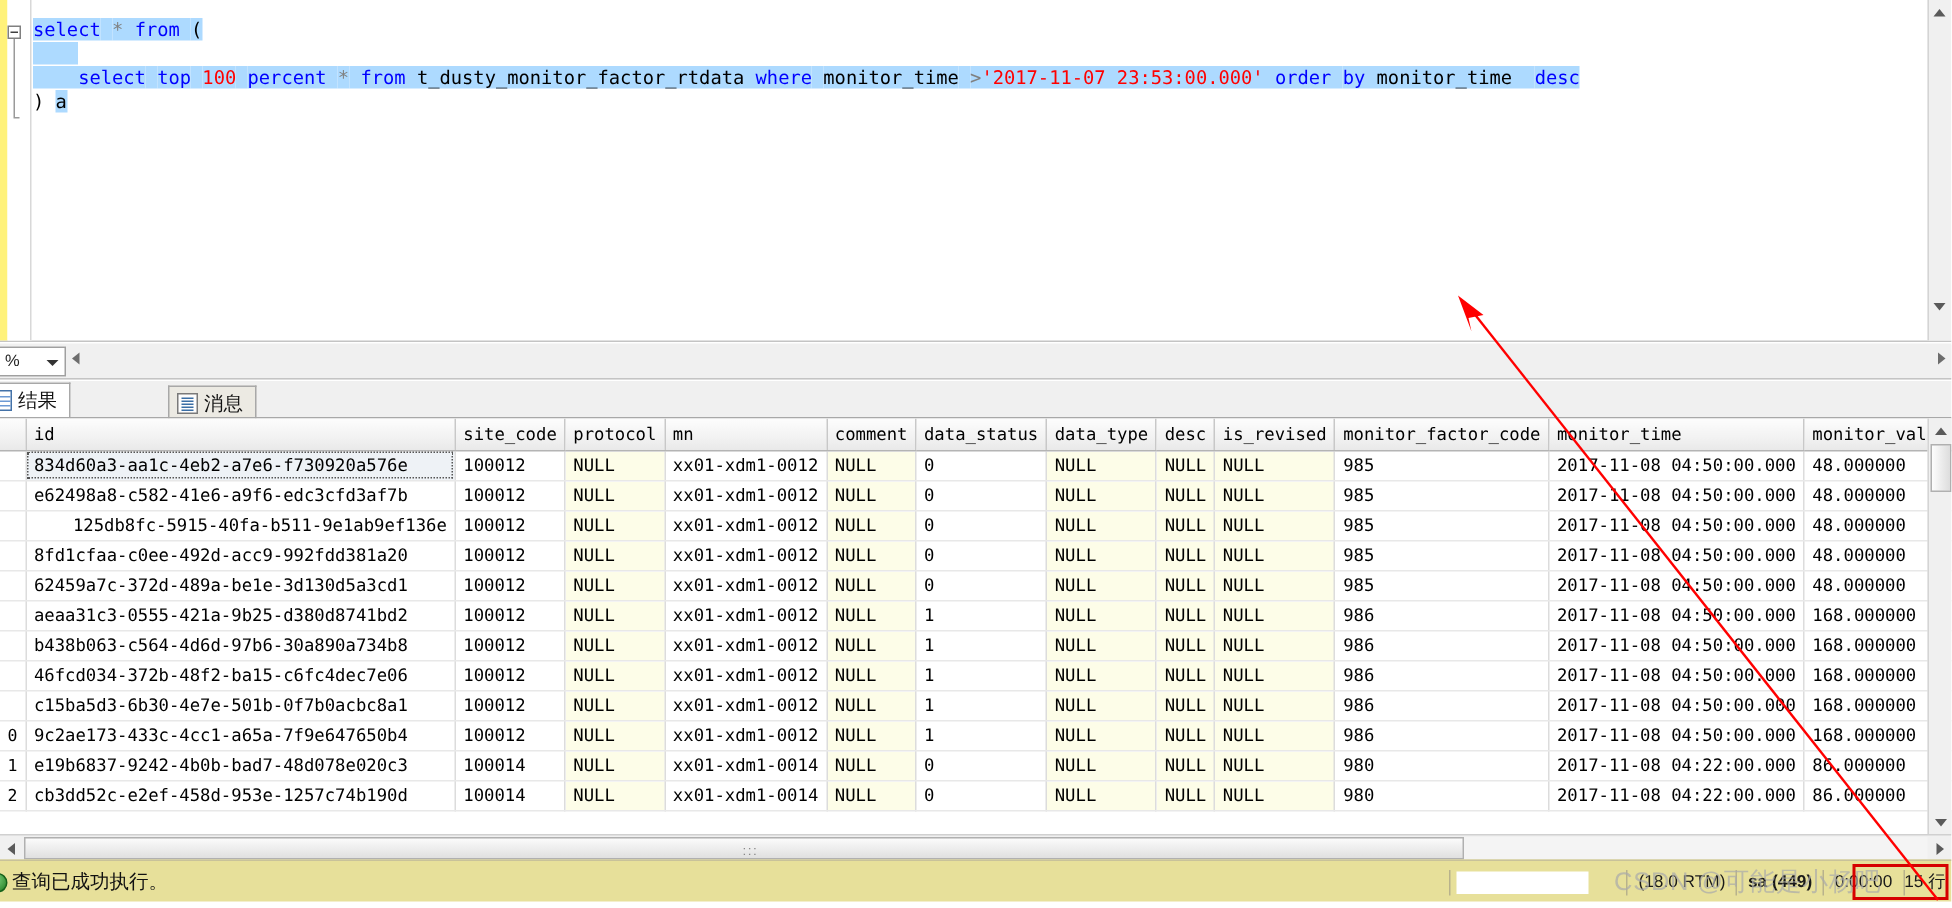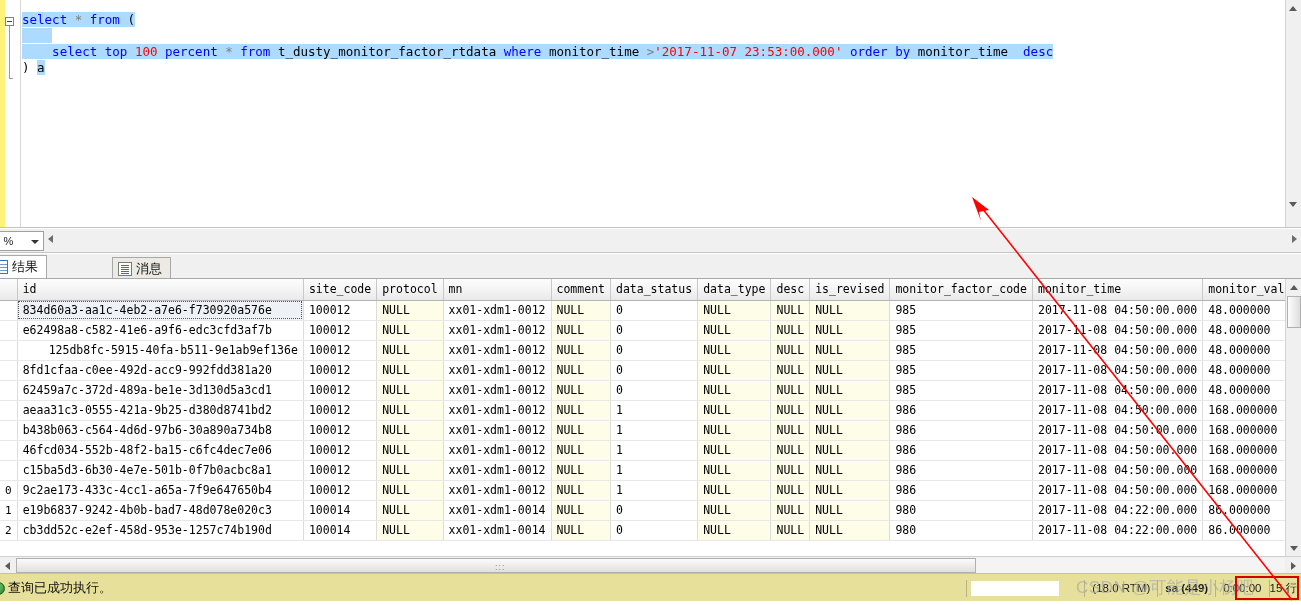--- a/index.html
+++ b/index.html
@@ -592,21 +592,21 @@
             <td class="nullcol" style="width: 68px;">NULL</td>
             <td class="nullcol" style="width: 50px;">NULL</td>
             <td class="nullcol" style="width: 70px;">NULL</td>
             <td style="width: 130px;">986</td>
             <td style="width: 152px;">2017-11-08 04:50:00.000</td>
             <td style="width: 90px;">168.000000</td>
             <td style="width: 110px;">168.000000</td>
           </tr>
           <tr>
             <td class="rowhdr" style="width: 22px;"></td>
-            <td class=" cell-id" style="width: 230px;">46fcd034-552b-48f2-ba15-c6fc4dec7e06</td>
+            <td class=" cell-id" style="width: 230px;">46fcd034-372b-48f2-ba15-c6fc4dec7e06</td>
             <td style="width: 68px;">100012</td>
             <td class="nullcol" style="width: 60px;">NULL</td>
             <td style="width: 100px;">xx01-xdm1-0012</td>
             <td class="nullcol" style="width: 58px;">NULL</td>
             <td style="width: 75px;">1</td>
             <td class="nullcol" style="width: 68px;">NULL</td>
             <td class="nullcol" style="width: 50px;">NULL</td>
             <td class="nullcol" style="width: 70px;">NULL</td>
             <td style="width: 130px;">986</td>
             <td style="width: 152px;">2017-11-08 04:50:00.000</td>

